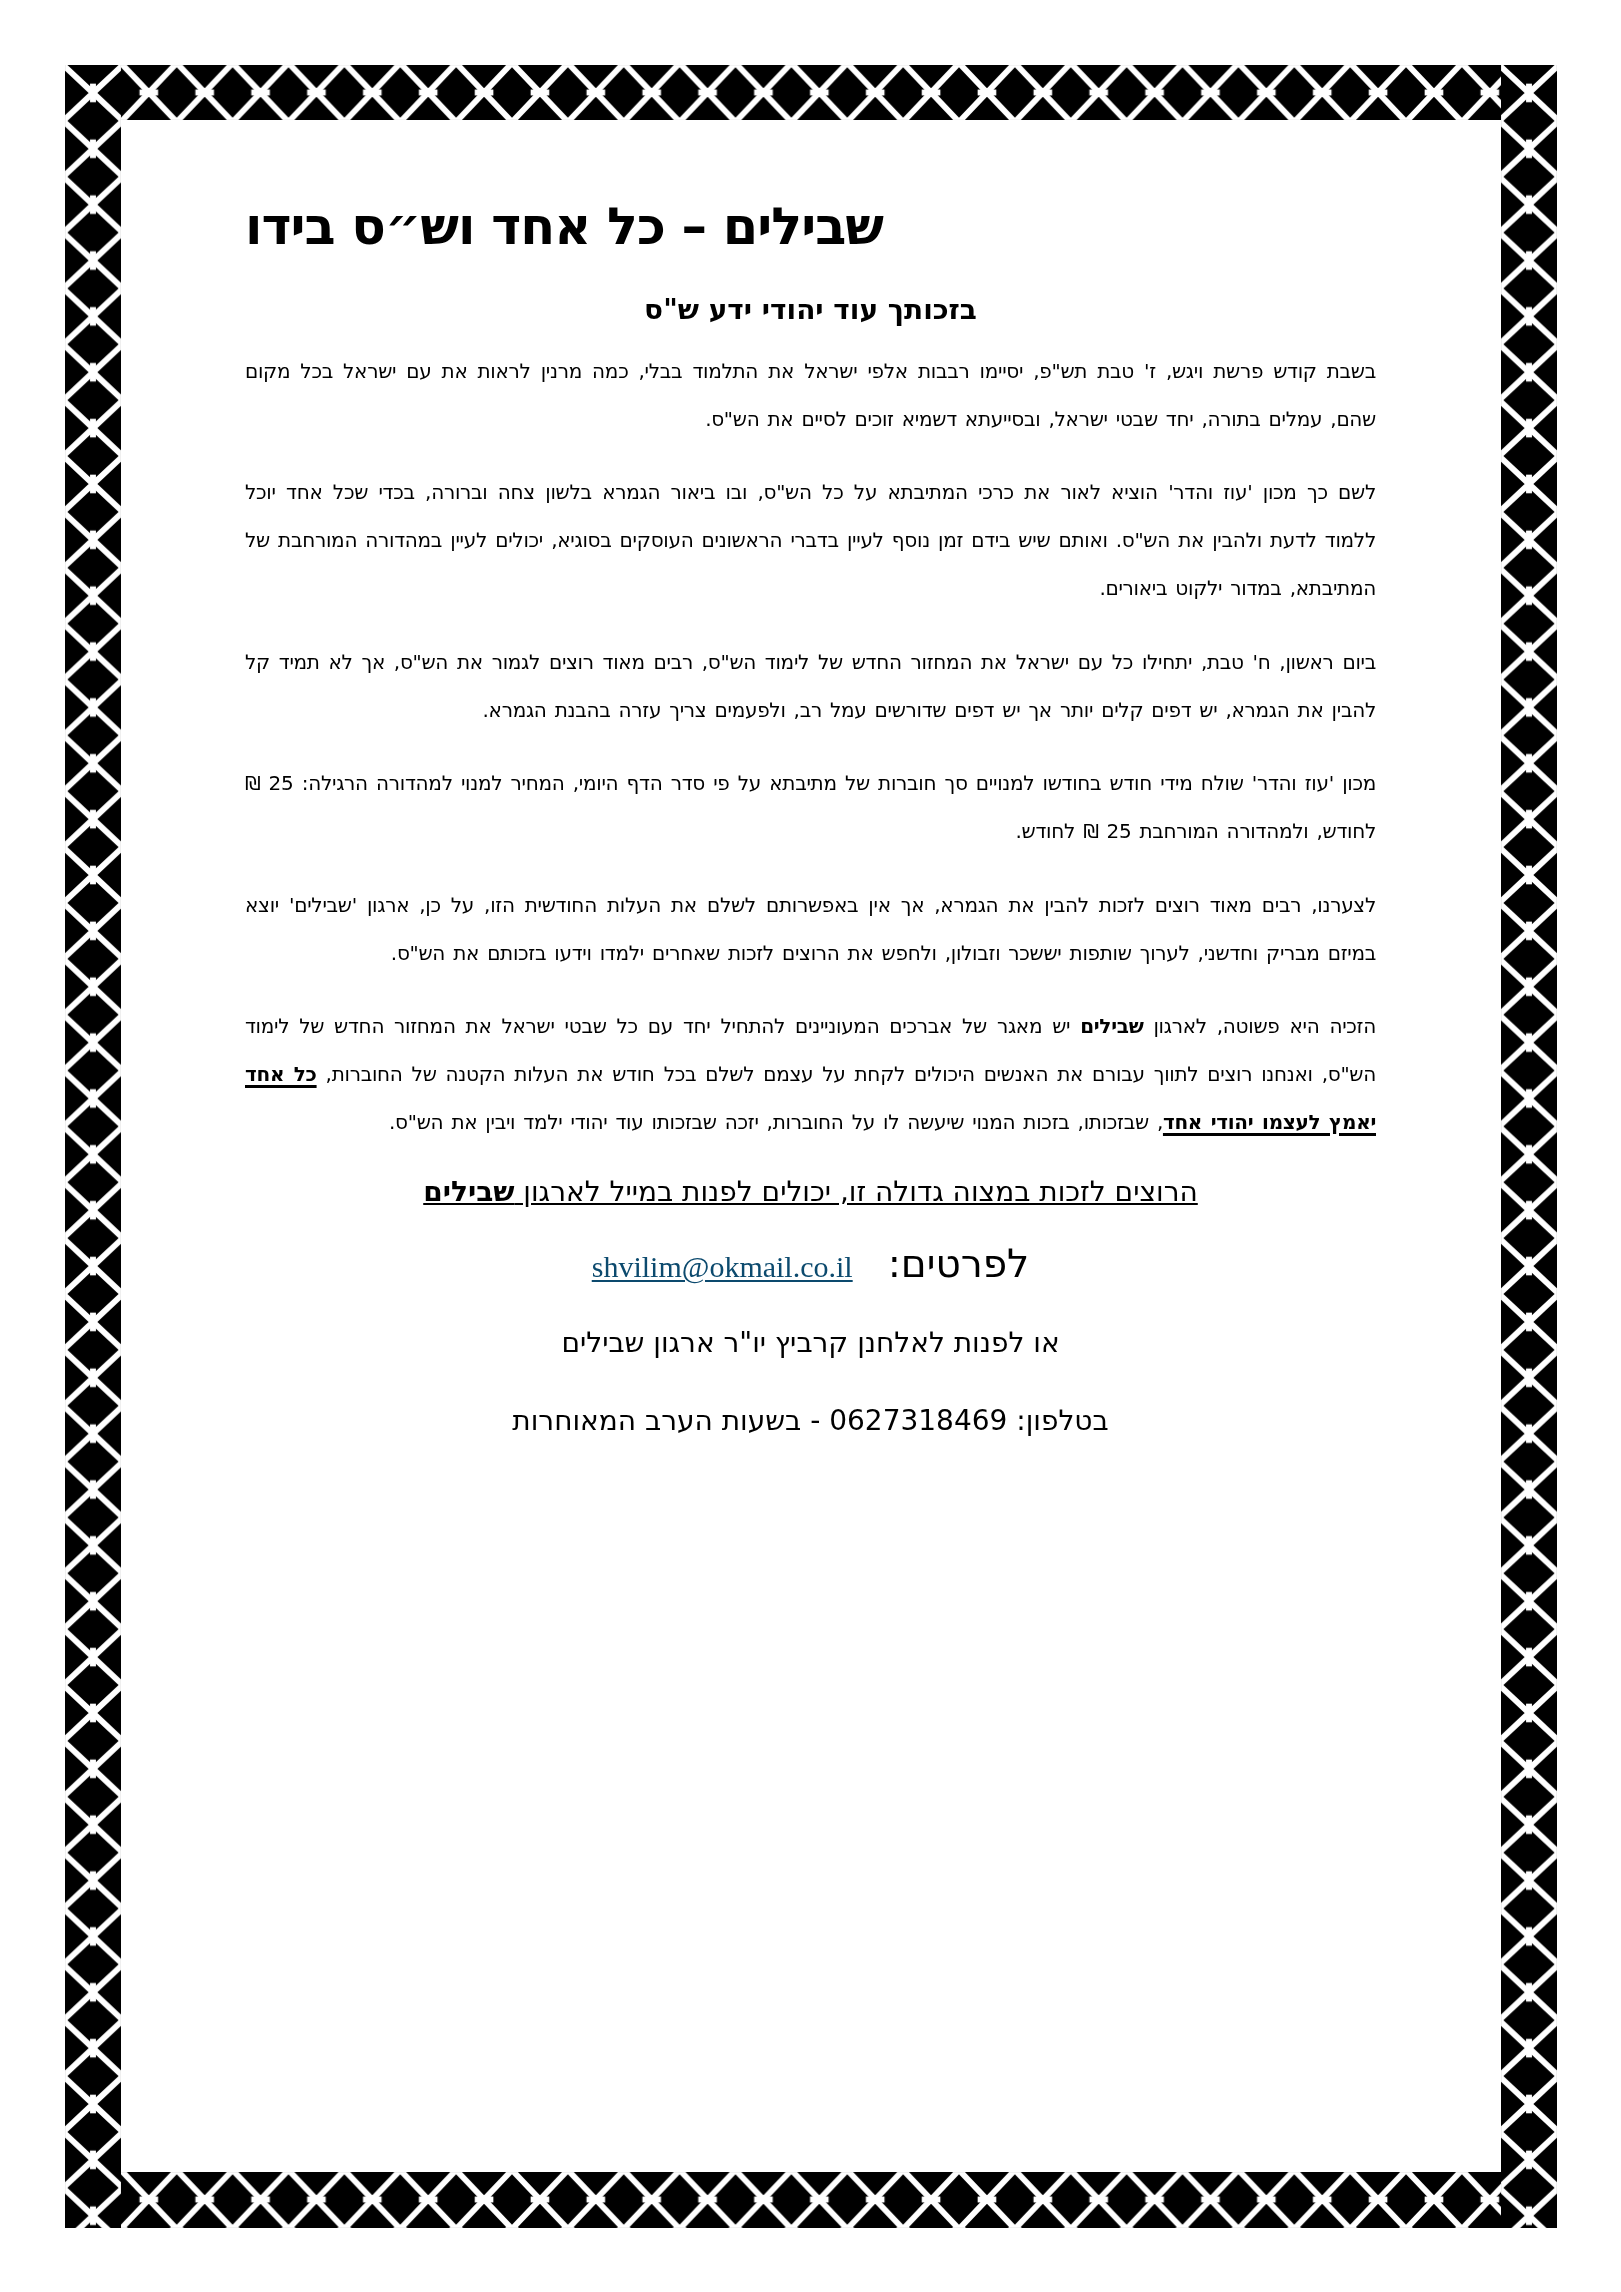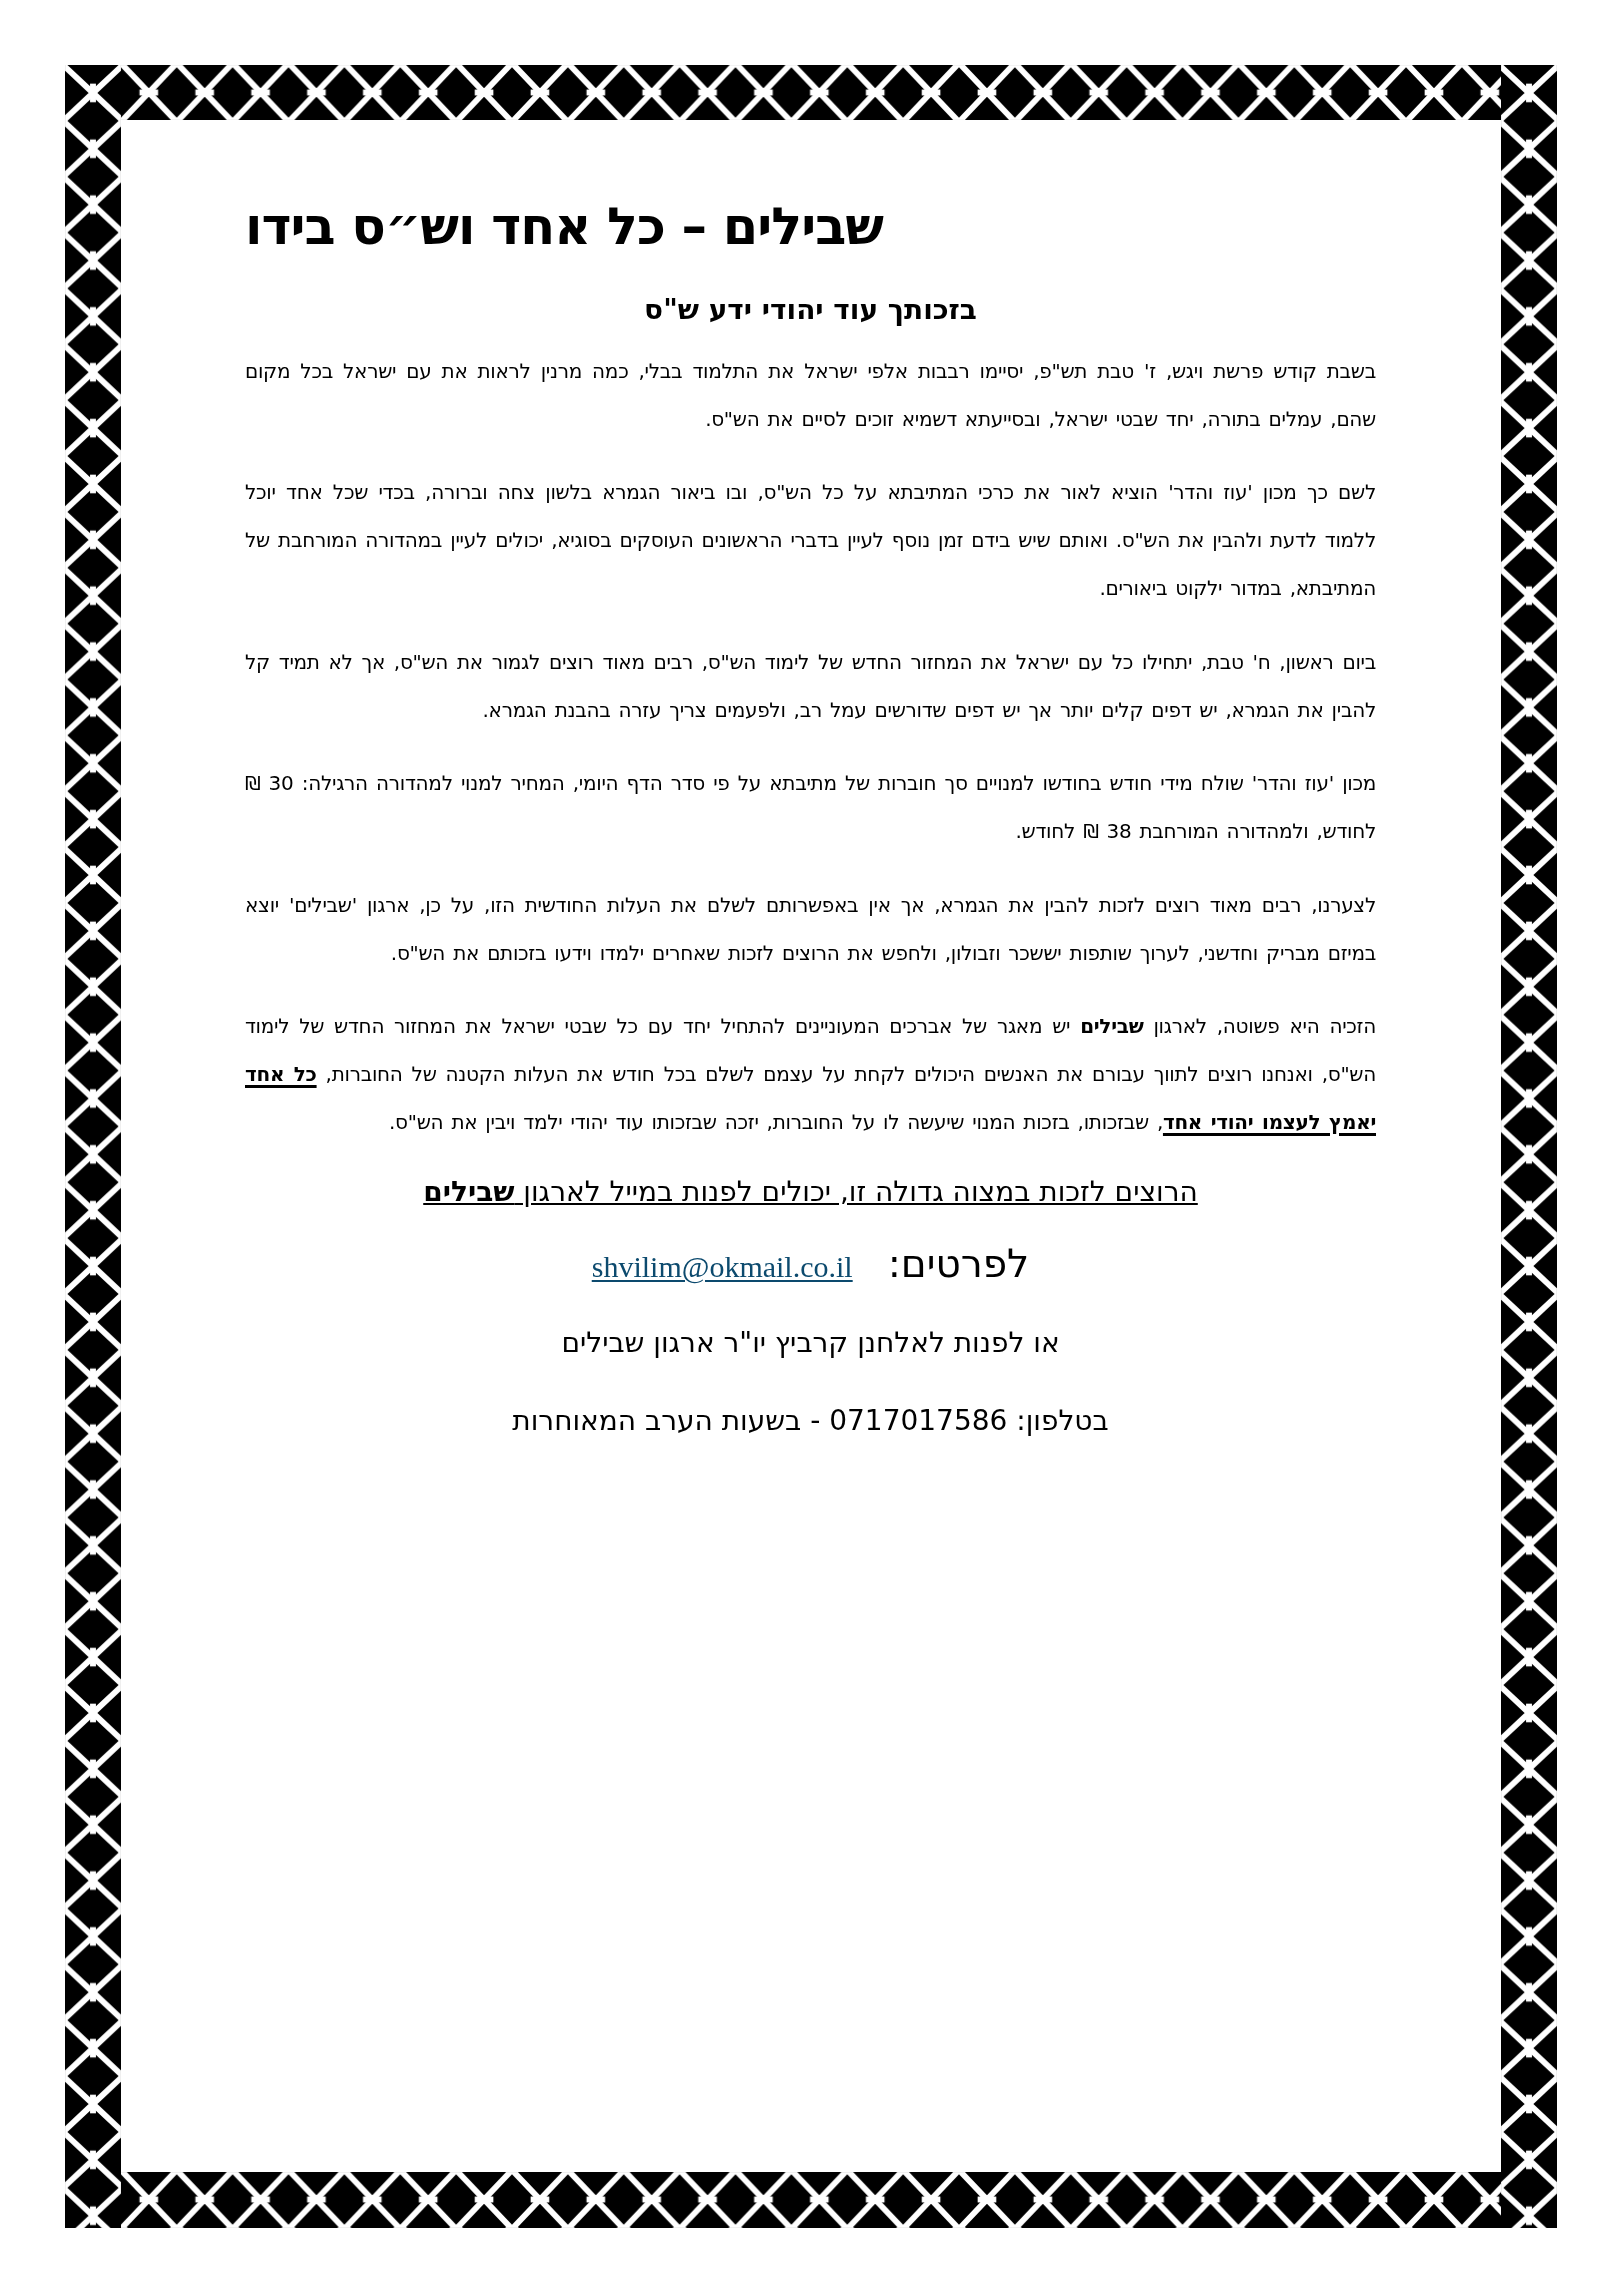--- a/index.html
+++ b/index.html
@@ -91,28 +91,28 @@
     </svg>
   </div>
 
   <div class="content">
     <h1 class="title">שבילים – כל אחד וש״ס בידו</h1>
     <h2 class="subtitle">בזכותך עוד יהודי ידע ש"ס</h2>
 
     <p class="para first">בשבת קודש פרשת ויגש, ז' טבת תש"פ, יסיימו רבבות אלפי ישראל את התלמוד בבלי, כמה מרנין לראות את עם ישראל בכל מקום שהם, עמלים בתורה, יחד שבטי ישראל, ובסייעתא דשמיא זוכים לסיים את הש"ס.</p>
     <p class="para">לשם כך מכון 'עוז והדר' הוציא לאור את כרכי המתיבתא על כל הש"ס, ובו ביאור הגמרא בלשון צחה וברורה, בכדי שכל אחד יוכל ללמוד לדעת ולהבין את הש"ס. ואותם שיש בידם זמן נוסף לעיין בדברי הראשונים העוסקים בסוגיא, יכולים לעיין במהדורה המורחבת של המתיבתא, במדור ילקוט ביאורים.</p>
     <p class="para">ביום ראשון, ח' טבת, יתחילו כל עם ישראל את המחזור החדש של לימוד הש"ס, רבים מאוד רוצים לגמור את הש"ס, אך לא תמיד קל להבין את הגמרא, יש דפים קלים יותר אך יש דפים שדורשים עמל רב, ולפעמים צריך עזרה בהבנת הגמרא.</p>
-    <p class="para">מכון 'עוז והדר' שולח מידי חודש בחודשו למנויים סך חוברות של מתיבתא על פי סדר הדף היומי, המחיר למנוי למהדורה הרגילה: 30 ₪  לחודש, ולמהדורה המורחבת 38 ₪ לחודש.</p>
+    <p class="para">מכון 'עוז והדר' שולח מידי חודש בחודשו למנויים סך חוברות של מתיבתא על פי סדר הדף היומי, המחיר למנוי למהדורה הרגילה: 25 ₪  לחודש, ולמהדורה המורחבת 25 ₪ לחודש.</p>
     <p class="para">לצערנו, רבים מאוד רוצים לזכות להבין את הגמרא, אך אין באפשרותם לשלם את העלות החודשית הזו, על כן, ארגון 'שבילים' יוצא במיזם מבריק וחדשני, לערוך שותפות יששכר וזבולון, ולחפש את הרוצים לזכות שאחרים ילמדו וידעו בזכותם את הש"ס.</p>
     <p class="para"><span>הזכיה היא פשוטה, לארגון </span><b>שבילים</b><span> יש מאגר של אברכים המעוניינים להתחיל יחד עם כל שבטי ישראל את המחזור החדש של לימוד הש"ס, ואנחנו רוצים לתווך עבורם את האנשים היכולים לקחת על עצמם לשלם בכל חודש את העלות הקטנה של החוברות, </span><b><u>כל אחד יאמץ לעצמו יהודי אחד</u></b><span>, שבזכותו, בזכות המנוי שיעשה לו על החוברות, יזכה שבזכותו עוד יהודי ילמד ויבין את הש"ס.</span></p>
 
     <p class="center-line cl-1"><span>הרוצים לזכות במצוה גדולה זו, יכולים לפנות במייל לארגון </span><b>שבילים</b></p>
 
     <div class="center-line cl-2">
       <span class="details-label">לפרטים:</span>
       <a class="email-link" title="shvilim@okmail.co.il">shvilim@okmail.co.il</a>
     </div>
 
     <p class="center-line cl-3">או לפנות לאלחנן קרביץ יו"ר ארגון שבילים</p>
-    <p class="center-line cl-4">בטלפון: 0717017586 -  בשעות הערב המאוחרות</p>
+    <p class="center-line cl-4">בטלפון: 0627318469 -  בשעות הערב המאוחרות</p>
   </div>
 </div>
 
 
 </body></html>

